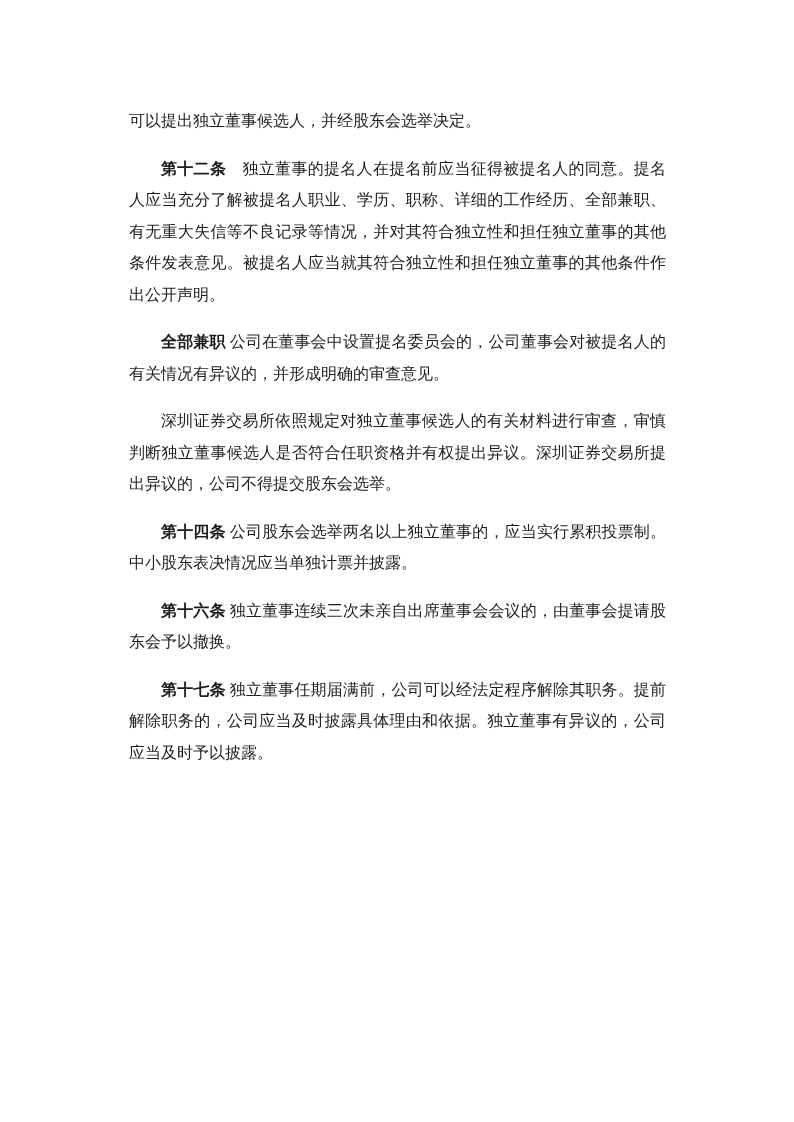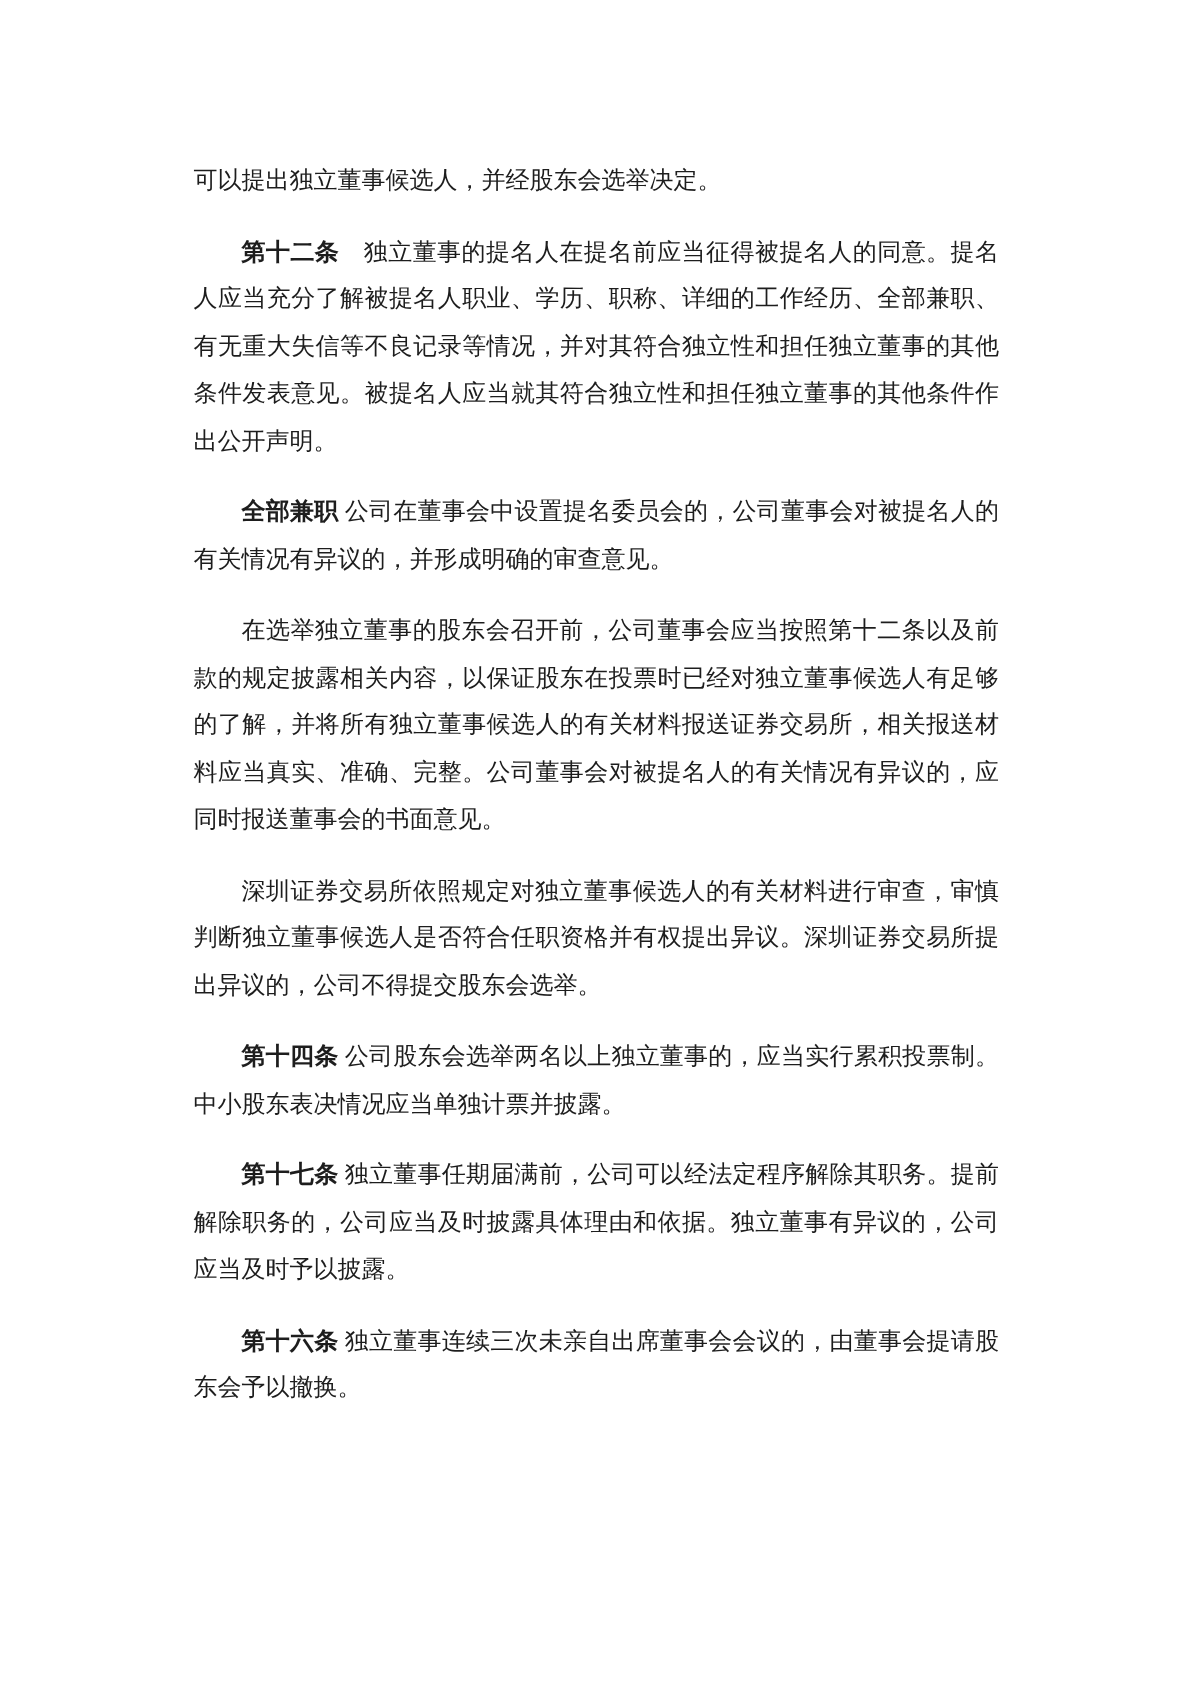--- a/index.html
+++ b/index.html
@@ -44,25 +44,24 @@
   <div class="content">
 
     <p class="para no-indent"><span>可以提出独立董事候选人，并经股东会选举决定。</span></p>
 
 
 
     <p class="para"><b class="term">第十二条</b><span>　独立董事的提名人在提名前应当征得被提名人的同意。提名人应当充分了解被提名人职业、学历、职称、详细的工作经历、全部兼职、有无重大失信等不良记录等情况，并对其符合独立性和担任独立董事的其他条件发表意见。被提名人应当就其符合独立性和担任独立董事的其他条件作出公开声明。</span></p>
 
     <p class="para"><b class="term">全部兼职</b><span> 公司在董事会中设置提名委员会的，公司董事会对被提名人的有关情况有异议的，并形成明确的审查意见。</span></p>
 
-    <p class="para"><span>在选举独立董事的股东会召开前，公司董事会应当按照第十二条以及前款的规定披露相关内容，以保证股东在投票时已经对独立董事候选人有足够的了解，并将所有独立董事候选人的有关材料报送证券交易所，相关报送材料应当真实、准确、完整。公司董事会对被提名人的有关情况有异议的，应同时报送董事会的书面意见。</span></p>
 
     <p class="para"><span>深圳证券交易所依照规定对独立董事候选人的有关材料进行审查，审慎判断独立董事候选人是否符合任职资格并有权提出异议。深圳证券交易所提出异议的，公司不得提交股东会选举。</span></p>
 
     <p class="para"><b class="term">第十四条</b><span> 公司股东会选举两名以上独立董事的，应当实行累积投票制。中小股东表决情况应当单独计票并披露。</span></p>
 
 
+    <p class="para"><b class="term">第十六条</b><span> 独立董事连续三次未亲自出席董事会会议的，由董事会提请股东会予以撤换。</span></p>
+
     <p class="para"><b class="term">第十七条</b><span> 独立董事任期届满前，公司可以经法定程序解除其职务。提前解除职务的，公司应当及时披露具体理由和依据。独立董事有异议的，公司应当及时予以披露。</span></p>
-
-    <p class="para"><b class="term">第十六条</b><span> 独立董事连续三次未亲自出席董事会会议的，由董事会提请股东会予以撤换。</span></p>
 
   </div>
 </div>
 
 </body></html>

